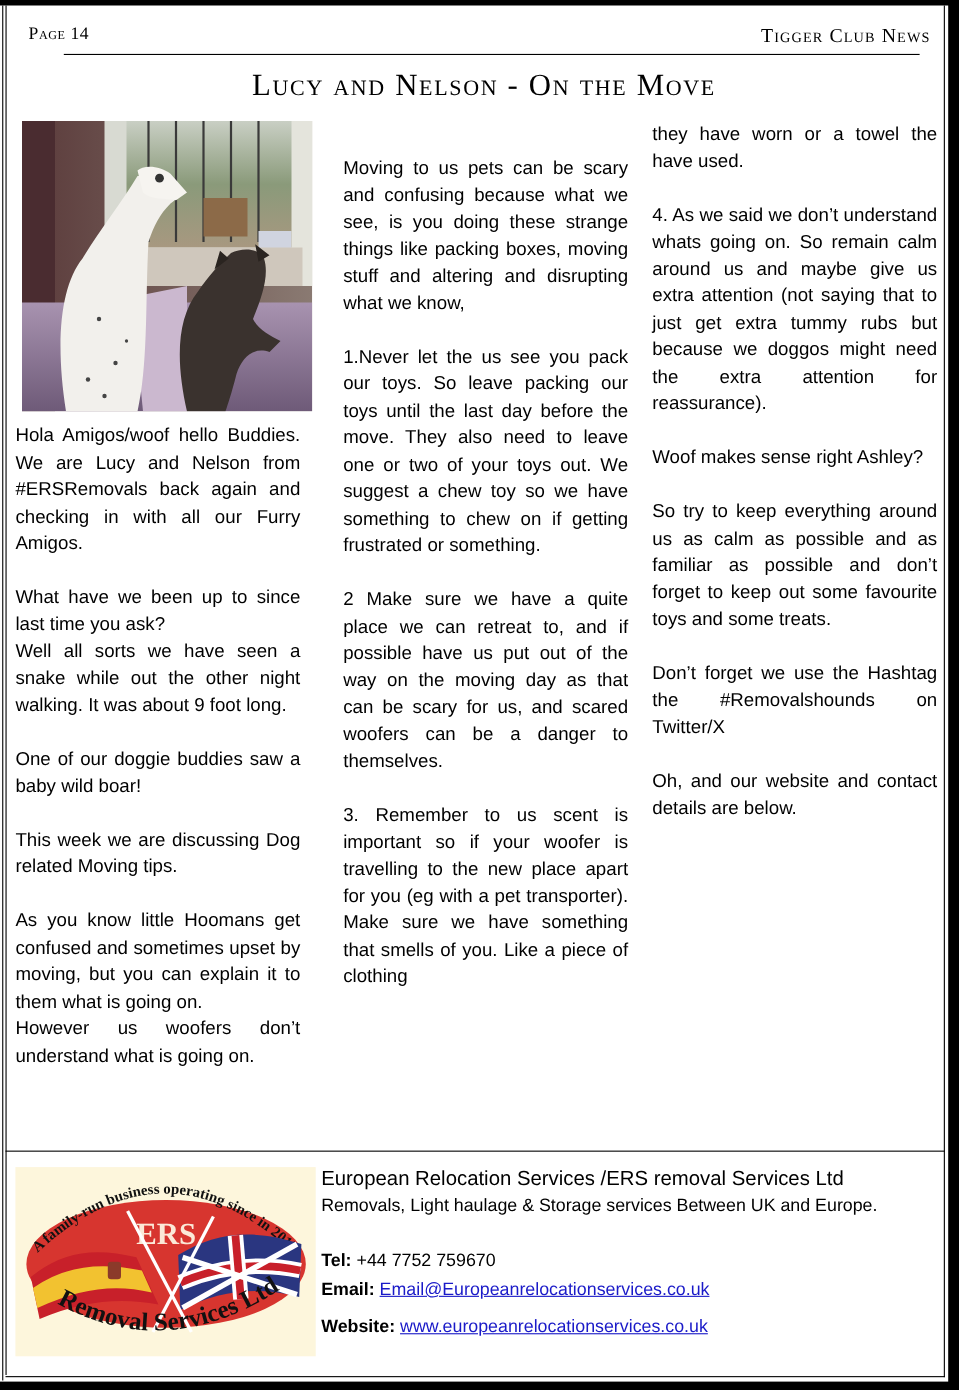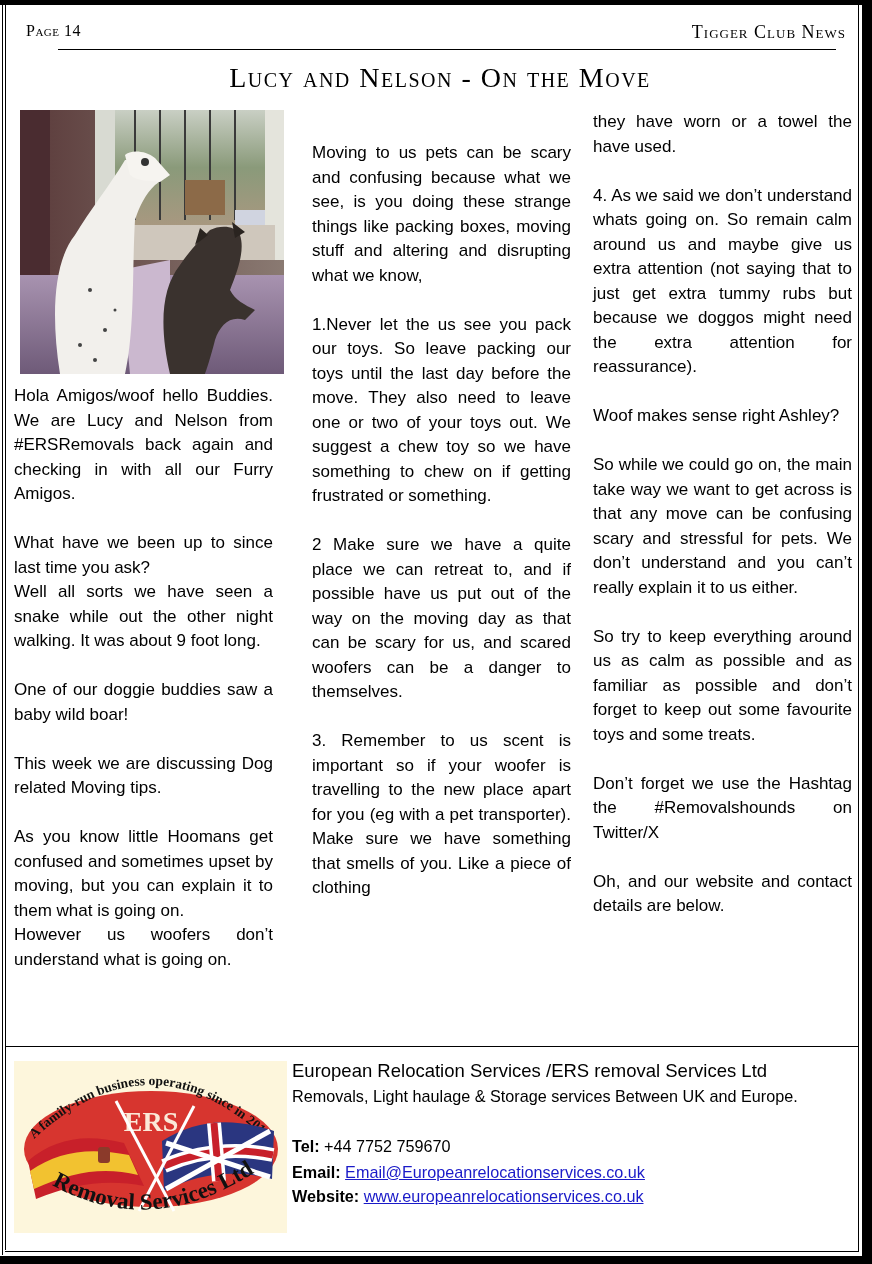--- a/index.html
+++ b/index.html
@@ -33,21 +33,21 @@
 
   .footer-rule { position: absolute; left: 5px; top: 1046px; width: 854px; height: 1px; background: #000; }
   .logo { position: absolute; left: 14px; top: 1061px; width: 273px; height: 172px; background: #fdf6dc; overflow: hidden; }
   .company { position: absolute; left: 292px; top: 1058px; width: 566px; }
   .company-name { font-size: 18.5px; line-height: 26px; }
   .company-tag { font-size: 16.2px; line-height: 24px; }
   .contact { font-size: 16.2px; line-height: 24px; margin-top: 2px; }
   .contact b { font-weight: bold; }
   .contact a { color: #1a1ac8; text-decoration: underline; }
   .spacer { height: 24px; }
-  .contact.web { margin-top: 0; }
+  .contact.web { margin-top: 10px; }
 </style>
 </head>
 <body>
 
 <div class="frame-top"></div>
 <div class="frame-right"></div>
 <div class="frame-right-inner"></div>
 <div class="frame-left"></div>
 <div class="frame-left2"></div>
 <div class="frame-bottom-inner"></div>
@@ -123,21 +123,20 @@
   <p>Moving to us pets can be scary and confusing because what we see, is you doing these strange things like packing boxes, moving stuff and altering and disrupting what we know,</p>
   <p>1.Never let the us see you pack our toys. So leave packing our toys until the last day before the move. They also need to leave one or two of your toys out. We suggest a chew toy so we have something to chew on if getting frustrated or something.</p>
   <p>2 Make sure we have a quite place we can retreat to, and if possible have us put out of the way on the moving day as that can be scary for us, and scared woofers can be a danger to themselves.</p>
   <p>3. Remember to us scent is important so if your woofer is travelling to the new place apart for you (eg with a pet transporter). Make sure we have something that smells of you. Like  a piece of clothing</p>
 </div>
 
 <div class="col col3">
   <p>they have worn or a towel the have used.</p>
   <p>4. As we said we don’t understand whats going on. So remain calm around us and maybe give us extra attention (not saying that to just get extra tummy rubs but because we doggos might need the extra attention for reassurance).</p>
   <p>Woof makes sense right Ashley?</p>
-  <p>So while we could go on, the main take way we want to get across is that any move can be confusing scary and stressful for pets. We don’t understand and you can’t really explain it to us either.</p>
   <p>So try to keep everything around us as calm as possible and as familiar as possible and don’t forget to keep out some favourite toys and some treats.</p>
   <p>Don’t forget we use the Hashtag the #Removalshounds on Twitter/X</p>
   <p>Oh, and our website and contact details are below.</p>
 </div>
 
 <div class="footer-rule"></div>
 
 <div class="logo">
   <svg width="273" height="172" viewBox="0 0 273 172">
     <defs>

